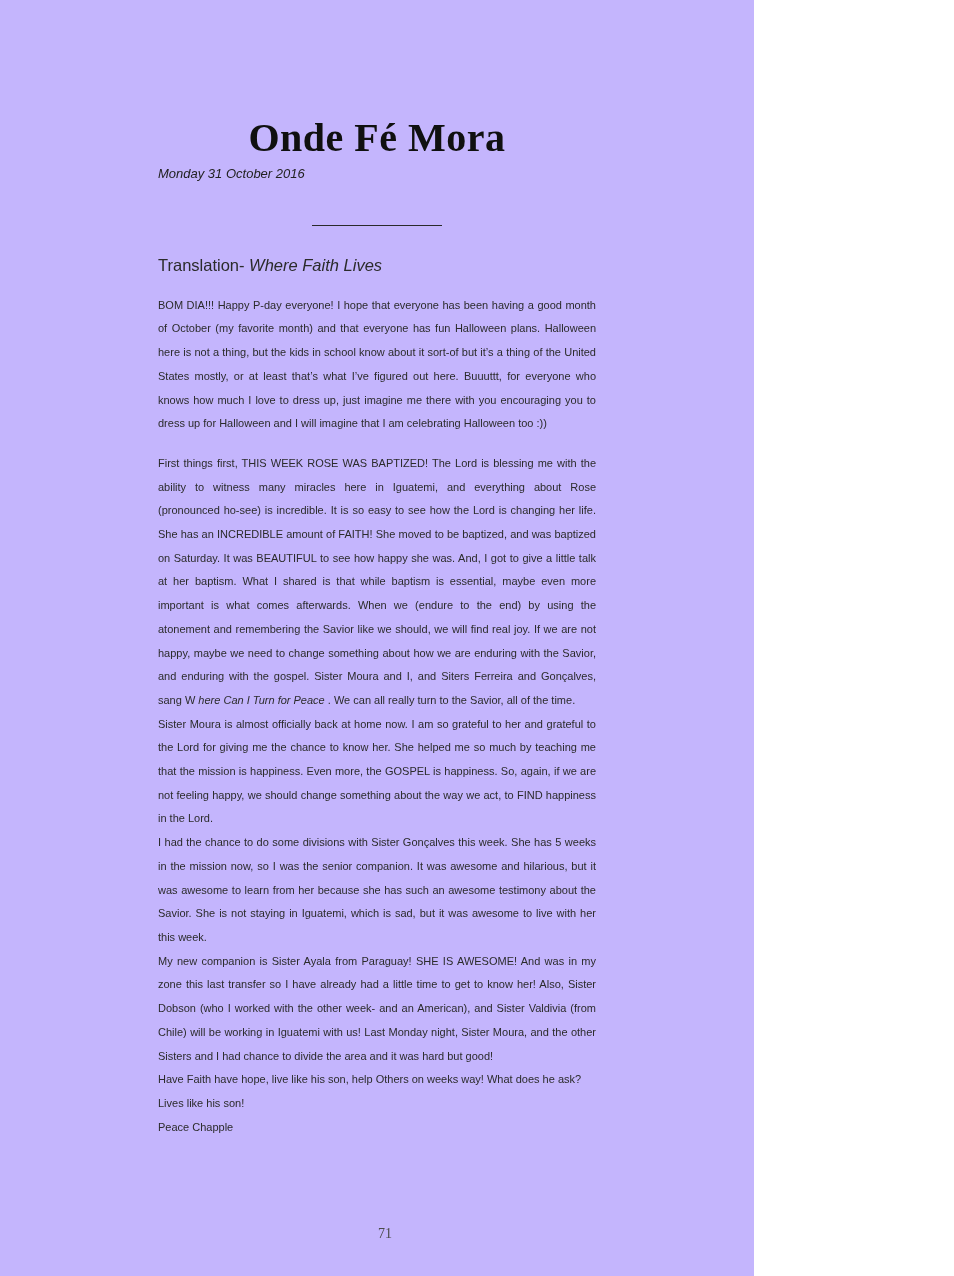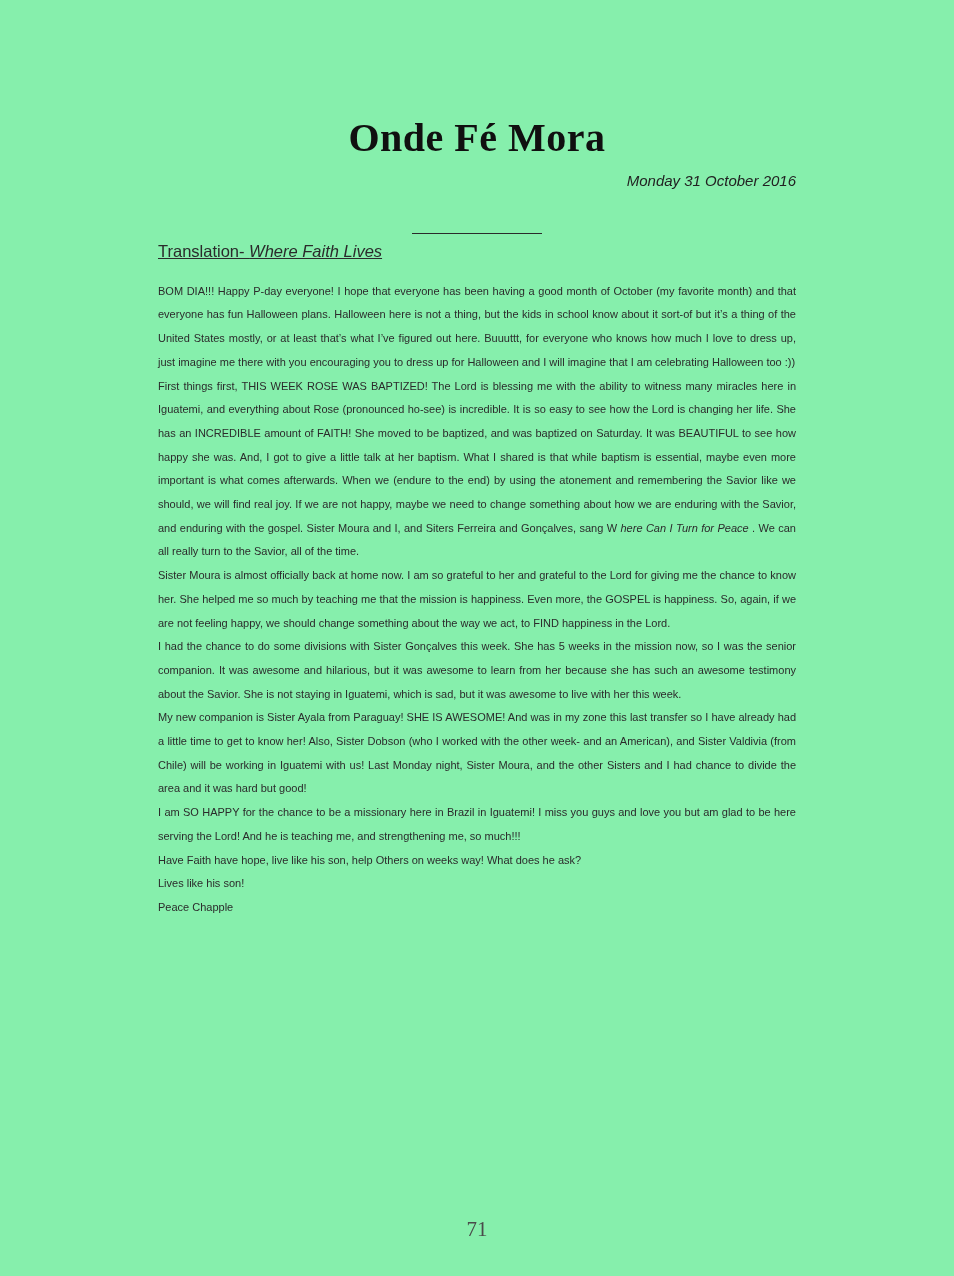--- a/index.html
+++ b/index.html
@@ -9,83 +9,83 @@
   }
   body {
     width: 954px;
     height: 1276px;
     font-family: "Liberation Sans", sans-serif;
     color: #2b2b2b;
     -webkit-font-smoothing: antialiased;
   }
   .page {
     position: relative;
-    width: 954px;
+    width: 754px;
     height: 1276px;
     box-sizing: border-box;
     padding: 116px 158px 0 158px;
-    background: #86efac;
+    background: #c4b5fd;
     overflow: hidden;
   }
   .title {
     font-family: "Liberation Serif", serif;
     font-weight: 700;
     font-size: 40px;
     line-height: 1.1;
     text-align: center;
     margin: 0;
     color: #101010;
     letter-spacing: 0.5px;
   }
   .date-line {
-    text-align: right;
+    text-align: left;
     font-style: italic;
-    font-size: 15px;
-    margin-top: 12px;
+    font-size: 13px;
+    margin-top: 6px;
     color: #222222;
   }
   .divider {
     width: 130px;
     border: none;
     border-top: 1.5px solid #2a2a2a;
     margin: 44px auto 0 auto;
   }
   .translation {
-    margin: 6px 0 0 0;
+    margin: 28px 0 0 0;
     font-size: 16.5px;
     line-height: 23.7px;
     color: #2b2b2b;
-    text-decoration: underline;
   }
   .translation .t-italic {
     font-style: italic;
   }
   .letter-body {
     margin-top: 16px;
   }
   .body-para {
     margin: 0;
     font-size: 11px;
     line-height: 23.7px;
     text-align: justify;
     color: #2b2b2b;
   }
   .body-para.gap {
+    margin-top: 16px;
   }
   .body-para em {
     font-style: italic;
   }
   .page-number {
     position: absolute;
     bottom: 34px;
-    left: 0;
+    left: 8px;
     width: 100%;
     text-align: center;
     font-family: "Liberation Serif", serif;
-    font-size: 21px;
+    font-size: 14px;
     color: #4a4a4a;
   }
 </style>
 </head>
 <body>
 
 <div class="page">
 
   <h1 class="title">Onde Fé Mora</h1>
 
@@ -96,21 +96,20 @@
   <p class="translation">
     <span class="t-label">Translation- </span><span class="t-italic">Where Faith Lives</span>
   </p>
 
   <div class="letter-body" id="paragraphs">
       <p class="body-para"><span>BOM DIA!!! Happy P-day everyone! I hope that everyone has been having a good month of October (my favorite month) and that everyone has fun Halloween plans. Halloween here is not a thing, but the kids in school know about it sort-of but it’s a thing of the United States mostly, or at least that’s what I’ve figured out here. Buuuttt, for everyone who knows how much I love to dress up, just imagine me there with you encouraging you to dress up for Halloween and I will imagine that I am celebrating Halloween too :))</span></p>
       <p class="body-para gap"><span>First things first, THIS WEEK ROSE WAS BAPTIZED! The Lord is blessing me with the ability to witness many miracles here in Iguatemi, and everything about Rose (pronounced ho-see) is incredible. It is so easy to see how the Lord is changing her life. She has an INCREDIBLE amount of FAITH! She moved to be baptized, and was baptized on Saturday. It was BEAUTIFUL to see how happy she was. And, I got to give a little talk at her baptism. What I shared is that while baptism is essential, maybe even more important is what comes afterwards. When we (endure to the end) by using the atonement and remembering the Savior like we should, we will find real joy. If we are not happy, maybe we need to change something about how we are enduring with the Savior, and enduring with the gospel. Sister Moura and I, and Siters Ferreira and Gonçalves, sang W </span><em>here Can I Turn for Peace</em><span> . We can all really turn to the Savior, all of the time.</span></p>
       <p class="body-para"><span>Sister Moura is almost officially back at home now. I am so grateful to her and grateful to the Lord for giving me the chance to know her. She helped me so much by teaching me that the mission is happiness. Even more, the GOSPEL is happiness. So, again, if we are not feeling happy, we should change something about the way we act, to FIND happiness in the Lord.</span></p>
       <p class="body-para"><span>I had the chance to do some divisions with Sister Gonçalves this week. She has 5 weeks in the mission now, so I was the senior companion. It was awesome and hilarious, but it was awesome to learn from her because she has such an awesome testimony about the Savior. She is not staying in Iguatemi, which is sad, but it was awesome to live with her this week.</span></p>
       <p class="body-para"><span>My new companion is Sister Ayala from Paraguay! SHE IS AWESOME! And was in my zone this last transfer so I have already had a little time to get to know her! Also, Sister Dobson (who I worked with the other week- and an American), and Sister Valdivia (from Chile) will be working in Iguatemi with us! Last Monday night, Sister Moura, and the other Sisters and I had chance to divide the area and it was hard but good!</span></p>
-      <p class="body-para"><span>I am SO HAPPY for the chance to be a missionary here in Brazil in Iguatemi! I miss you guys and love you but am glad to be here serving the Lord! And he is teaching me, and strengthening me, so much!!!</span></p>
       <p class="body-para"><span>Have Faith have hope, live like his son, help Others on weeks way! What does he ask?</span></p>
       <p class="body-para"><span>Lives like his son!</span></p>
       <p class="body-para"><span>Peace Chapple</span></p>
     </div>
 
   <div class="page-number">71</div>
 
 </div>
 
 </body></html>

